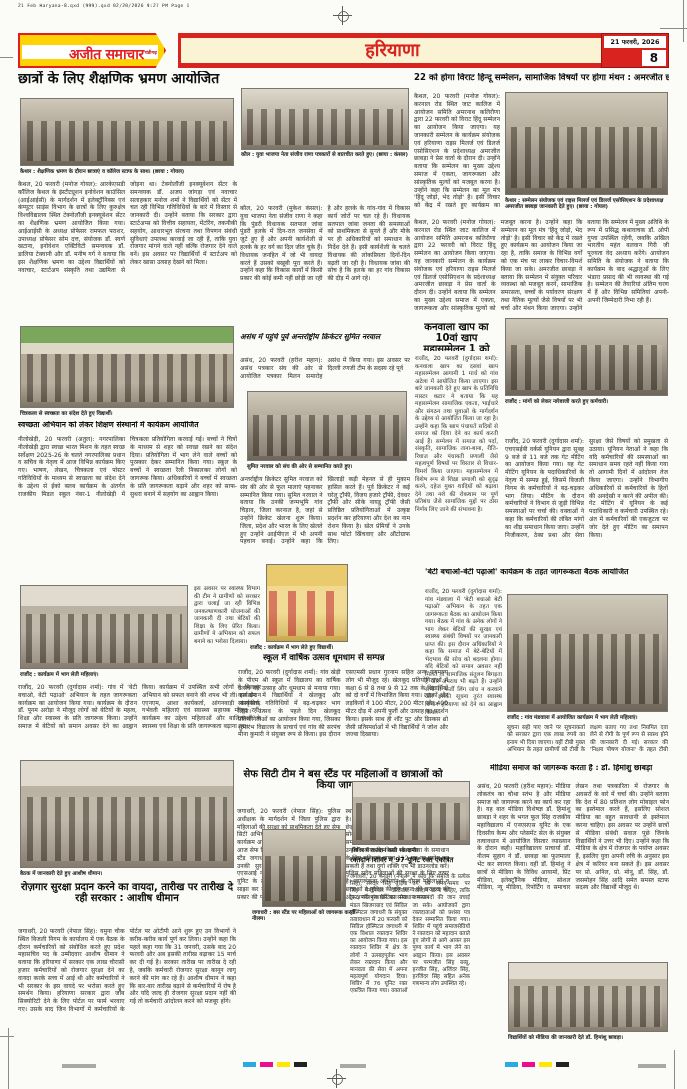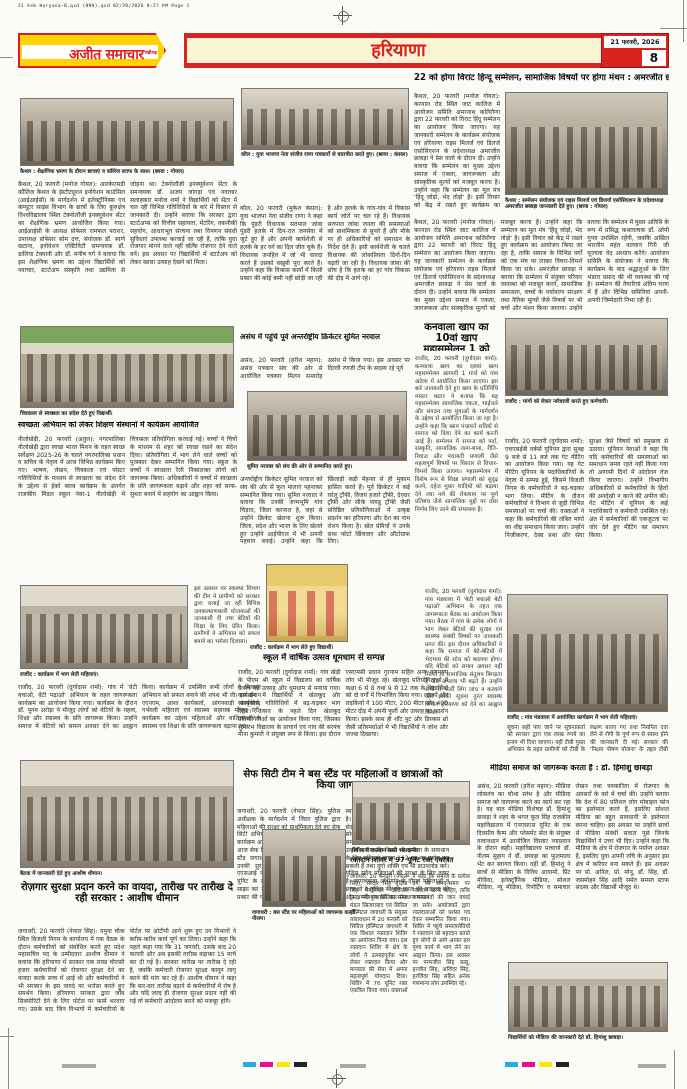--- a/index.html
+++ b/index.html
@@ -60,49 +60,50 @@
   </div>
   <div class="mark" style="left:683px;top:0;width:1px;height:42px;"></div>
   <div class="mark" style="left:660px;top:28px;width:27px;height:1px;"></div>
   <div class="mark" style="left:0;top:57px;width:13px;height:1px;"></div>
 
   <div class="abs masthead" style="left:18px;top:33px;width:148px;height:35px;">
     <div class="stripe"></div>
     <div class="title">अजीत समाचार</div>
     <div class="edition">चंडीगढ़</div>
   </div>
-  <div class="abs band" style="left:184px;top:33px;width:429px;height:35px;">
+  <div class="abs band" style="left:178px;top:33px;width:429px;height:35px;">
     <div class="inner"></div>
     <div class="section">हरियाणा</div>
   </div>
   <div class="abs datebox" style="left:601px;top:33px;width:68px;height:35px;">
     <div class="date">21 फरवरी, 2026</div>
     <div class="pgno">8</div>
   </div>
 
+  <div class="abs hl" style="left:18px;top:71px;width:221px;height:24px;font-size:14px;white-space:nowrap;">छात्रों के लिए शैक्षणिक भ्रमण आयोजित</div>
   <div class="photo ph-crowd" style="left:20px;top:98px;width:214px;height:68px;"></div>
   <div class="abs cap" style="left:20px;top:168px;width:214px;height:10px;">कैथल : शैक्षणिक भ्रमण के दौरान छात्राएं व कॉलेज स्टाफ के साथ। (छाया : गोयल)</div>
   <div class="abs body-txt c2" style="left:18px;top:180px;width:219px;height:142px;">कैथल, 20 फरवरी (मनोज गोयल): आरकेएसडी कॉलिज कैथल के इंस्टीट्यूशन इनोवेशन काउंसिल (आईआईसी) के मार्गदर्शन में इलेक्ट्रॉनिक्स एवं कंप्यूटर साइंस विभाग के छात्रों के लिए कुरुक्षेत्र विश्वविद्यालय स्थित टेक्नोलॉजी इनक्यूबेशन सेंटर का शैक्षणिक भ्रमण आयोजित किया गया। आईआईसी के अध्यक्ष प्रोफेसर रामफल पराशर, उपाध्यक्ष प्रोफेसर सोम दत्त, संयोजक डॉ. स्वर्ण खटाना, इनोवेशन एक्टिविटी समन्वयक डॉ. डालिया टेक्वानी और डॉ. मनीष गर्ग ने बताया कि इस शैक्षणिक भ्रमण का उद्देश्य विद्यार्थियों को नवाचार, स्टार्टअप संस्कृति तथा उद्यमिता से जोड़ना था। टेक्नोलॉजी इनक्यूबेशन सेंटर के समन्वयक डॉ. अजय जांगड़ा एवं नवाचार सलाहकार मनोज शर्मा ने विद्यार्थियों को सेंटर में चल रही विभिन्न गतिविधियों के बारे में विस्तार से जानकारी दी। उन्होंने बताया कि सरकार द्वारा स्टार्टअप्स को वित्तीय सहायता, मेंटरिंग, तकनीकी सहयोग, आधारभूत संरचना तथा विपणन संबंधी सुविधाएं उपलब्ध करवाई जा रही हैं, ताकि युवा रोजगार मांगने वाले नहीं बल्कि रोजगार देने वाले बनें। इस अवसर पर विद्यार्थियों में स्टार्टअप को लेकर खासा उत्साह देखने को मिला।</div>
 
   <div class="photo ph-light" style="left:241px;top:88px;width:168px;height:62px;"></div>
   <div class="abs cap" style="left:241px;top:151px;width:168px;height:12px;">कौल : युवा भाजपा नेता संजीव राणा पत्रकारों से बातचीत करते हुए। (छाया : कंसल)</div>
   <div class="abs body-txt c2" style="left:240px;top:204px;width:170px;height:126px;">कौल, 20 फरवरी (मुकेश कंसल): युवा भाजपा नेता संजीव राणा ने कहा कि पुंडरी विधायक सतपाल जांबा पुंडरी हलके में दिन-रात जनसेवा में जुटे हुए हैं और अपनी कार्यशैली से हलके के हर वर्ग का दिल जीत चुके हैं। विधायक जनहित में जो भी वायदा करते हैं उसको बखूबी पूरा करते हैं। उन्होंने कहा कि विकास कार्यों में किसी प्रकार की कोई कमी नहीं छोड़ी जा रही है और हलके के गांव-गांव में विकास कार्य जोरों पर चल रहे हैं। विधायक सतपाल जांबा जनता की समस्याओं को प्राथमिकता से सुनते हैं और मौके पर ही अधिकारियों को समाधान के निर्देश देते हैं। इसी कार्यशैली के चलते विधायक की लोकप्रियता दिनों-दिन बढ़ती जा रही है। विधायक जांबा की सोच है कि हलके का हर गांव विकास की दौड़ में आगे रहे।</div>
 
   <div class="abs hl" style="left:414px;top:73px;width:255px;height:15px;font-size:8.6px;white-space:nowrap;">22 को होगा विराट हिन्दू सम्मेलन, सामाजिक विषयों पर होगा मंथन : अमरजीत छाबड़ा</div>
   <div class="abs body-txt c1" style="left:414px;top:92px;width:86px;height:124px;">कैथल, 20 फरवरी (मनोज गोयल): करनाल रोड स्थित जाट कालिज में आयोजन समिति अमरनाथ कलिरौणा द्वारा 22 फरवरी को विराट हिंदू सम्मेलन का आयोजन किया जाएगा। यह जानकारी सम्मेलन के कार्यक्रम संयोजक एवं हरियाणा राइस मिलर्ज एवं डिलर्ज एसोसिएशन के प्रदेशाध्यक्ष अमरजीत छाबड़ा ने प्रेस वार्ता के दौरान दी। उन्होंने बताया कि सम्मेलन का मुख्य उद्देश्य समाज में एकता, जागरूकता और सांस्कृतिक मूल्यों को मजबूत करना है। उन्होंने कहा कि सम्मेलन का मूल मंत्र 'हिंदू जोड़ो, भेद तोड़ो' है। इसी विचार को केंद्र में रखते हुए कार्यक्रम का आयोजन किया जा रहा है, ताकि समाज के विभिन्न वर्गों को एक मंच पर लाकर विचार-विमर्श किया जा सके। अमरजीत छाबड़ा ने बताया कि सम्मेलन में संयुक्त परिवार व्यवस्था को मजबूत करने, सामाजिक समरसता, बच्चों के पर्यावरण संरक्षण तथा नैतिक मूल्यों जैसे विषयों पर भी चर्चा और मंथन किया जाएगा। उन्होंने बताया कि सम्मेलन में मुख्य अतिथि के रूप में प्रसिद्ध कथावाचक डॉ. ओपी गुप्ता उपस्थित रहेंगी, जबकि अखिल भारतीय महंत बलवान गिरी जी पूज्यता वेद अध्याय करेंगे। आयोजन समिति के संयोजक ने बताया कि कार्यक्रम के बाद श्रद्धालुओं के लिए भंडारा प्रसाद की भी व्यवस्था की गई है। सम्मेलन की तैयारियां अंतिम चरण में हैं और विभिन्न समितियां अपनी-अपनी जिम्मेदारी निभा रही हैं।</div>
   <div class="photo ph-crowd" style="left:505px;top:92px;width:163px;height:103px;"></div>
   <div class="abs cap" style="left:505px;top:197px;width:163px;height:18px;">कैथल : सम्मेलन संयोजक एवं राइस मिलर्ज एवं डिलर्ज एसोसिएशन के प्रदेशाध्यक्ष अमरजीत छाबड़ा जानकारी देते हुए। (छाया : गोयल)</div>
   <div class="abs body-txt c3" style="left:414px;top:218px;width:255px;height:112px;">कैथल, 20 फरवरी (मनोज गोयल): करनाल रोड स्थित जाट कालिज में आयोजन समिति अमरनाथ कलिरौणा द्वारा 22 फरवरी को विराट हिंदू सम्मेलन का आयोजन किया जाएगा। यह जानकारी सम्मेलन के कार्यक्रम संयोजक एवं हरियाणा राइस मिलर्ज एवं डिलर्ज एसोसिएशन के प्रदेशाध्यक्ष अमरजीत छाबड़ा ने प्रेस वार्ता के दौरान दी। उन्होंने बताया कि सम्मेलन का मुख्य उद्देश्य समाज में एकता, जागरूकता और सांस्कृतिक मूल्यों को मजबूत करना है। उन्होंने कहा कि सम्मेलन का मूल मंत्र 'हिंदू जोड़ो, भेद तोड़ो' है। इसी विचार को केंद्र में रखते हुए कार्यक्रम का आयोजन किया जा रहा है, ताकि समाज के विभिन्न वर्गों को एक मंच पर लाकर विचार-विमर्श किया जा सके। अमरजीत छाबड़ा ने बताया कि सम्मेलन में संयुक्त परिवार व्यवस्था को मजबूत करने, सामाजिक समरसता, बच्चों के पर्यावरण संरक्षण तथा नैतिक मूल्यों जैसे विषयों पर भी चर्चा और मंथन किया जाएगा। उन्होंने बताया कि सम्मेलन में मुख्य अतिथि के रूप में प्रसिद्ध कथावाचक डॉ. ओपी गुप्ता उपस्थित रहेंगी, जबकि अखिल भारतीय महंत बलवान गिरी जी पूज्यता वेद अध्याय करेंगे। आयोजन समिति के संयोजक ने बताया कि कार्यक्रम के बाद श्रद्धालुओं के लिए भंडारा प्रसाद की भी व्यवस्था की गई है। सम्मेलन की तैयारियां अंतिम चरण में हैं और विभिन्न समितियां अपनी-अपनी जिम्मेदारी निभा रही हैं।</div>
 
   <div class="photo ph-green" style="left:20px;top:326px;width:214px;height:82px;"></div>
   <div class="abs cap" style="left:20px;top:410px;width:214px;height:9px;">चित्रकला से स्वच्छता का संदेश देते हुए विद्यार्थी।</div>
   <div class="abs hl" style="left:18px;top:421px;width:219px;height:12px;font-size:7.6px;white-space:nowrap;">स्वच्छता अभियान को लेकर शिक्षण संस्थानों में कार्यक्रम आयोजित</div>
   <div class="abs body-txt c2" style="left:18px;top:435px;width:219px;height:117px;">नीलोखेड़ी, 20 फरवरी (अतुल): नगरपालिका नीलोखेड़ी द्वारा स्वच्छ भारत मिशन के तहत स्वच्छ सर्वेक्षण 2025-26 के चलते नगरपालिका प्रधान व सचिव के नेतृत्व में आज विभिन्न कार्यक्रम किए गए। भाषण, लेखन, चित्रकला एवं पोस्टर गतिविधियों के माध्यम से स्वच्छता का संदेश देने के उद्देश्य से ईको क्लब कार्यक्रम के अंतर्गत राजकीय मिडल स्कूल नंबर-1 नीलोखेड़ी में चित्रकला प्रतियोगिता करवाई गई। बच्चों ने चित्रों के माध्यम से शहर को स्वच्छ रखने का संदेश दिया। प्रतियोगिता में भाग लेने वाले बच्चों को पुरस्कार देकर सम्मानित किया गया। स्कूल के बच्चों ने स्वच्छता रैली निकालकर लोगों को जागरूक किया। अधिकारियों ने बच्चों में स्वच्छता के प्रति जागरूकता बढ़ाने और शहर को साफ-सुथरा बनाने में सहयोग का आह्वान किया।</div>
 
-  <div class="abs hl" style="left:240px;top:333px;width:172px;height:18px;font-size:7.4px;white-space:nowrap;">असंध में पहुंचे पूर्व अन्तर्राष्ट्रीय क्रिकेटर सुमित नरवाल</div>
+  <div class="abs hl" style="left:240px;top:333px;width:172px;height:18px;font-size:7.4px;white-space:nowrap;font-style:italic;">असंध में पहुंचे पूर्व अन्तर्राष्ट्रीय क्रिकेटर सुमित नरवाल</div>
   <div class="abs body-txt c2" style="left:240px;top:356px;width:170px;height:33px;">असंध, 20 फरवरी (हरीश महान): असंध पत्रकार संघ की ओर से आयोजित पत्रकार मिलन समारोह असंध में किया गया। इस अवसर पर दिल्ली रणजी टीम के सदस्य रहे पूर्व</div>
   <div class="photo ph-crowd" style="left:247px;top:391px;width:160px;height:70px;"></div>
   <div class="abs cap" style="left:247px;top:463px;width:160px;height:9px;">सुमित नरवाल को संघ की ओर से सम्मानित करते हुए।</div>
   <div class="abs body-txt c2" style="left:240px;top:475px;width:170px;height:79px;">अन्तर्राष्ट्रीय क्रिकेटर सुमित नरवाल को संघ की ओर से फूल मालाएं पहनाकर सम्मानित किया गया। सुमित नरवाल ने बताया कि उनकी जन्मभूमि गांव चिड़ाव, जिला करनाल है, जहां से उन्होंने क्रिकेट खेलना शुरू किया। जिला, प्रदेश और भारत के लिए खेलते हुए उन्होंने आईपीएल में भी अपनी पहचान बनाई। उन्होंने कहा कि खिलाड़ी कड़ी मेहनत से ही मुकाम हासिल करते हैं। पूर्व क्रिकेटर ने कई घरेलू ट्रॉफी, विजय हजारे ट्रॉफी, देवधर ट्रॉफी और सीके नायडू ट्रॉफी जैसी प्रतिष्ठित प्रतियोगिताओं में उत्कृष्ट प्रदर्शन कर हरियाणा और देश का नाम रोशन किया है। खेल प्रेमियों ने उनके साथ फोटो खिंचवाए और ऑटोग्राफ लिए।</div>
 
   <div class="abs hl center" style="left:415px;top:321px;width:83px;height:30px;font-size:10px;">कनवाला खाप का 10वां खाप महासम्मेलन 1 को</div>
   <div class="abs body-txt c1" style="left:415px;top:355px;width:83px;height:199px;font-size:5.8px;">राजौंद, 20 फरवरी (दुर्गादास शर्मा): कनवाला खाप का दसवां खाप महासम्मेलन आगामी 1 मार्च को गांव अटेला में आयोजित किया जाएगा। इस बारे जानकारी देते हुए खाप के प्रतिनिधि मास्टर कटार ने बताया कि यह महासम्मेलन सामाजिक एकता, भाईचारे और संगठन तथा युवाओं के मार्गदर्शन के उद्देश्य से आयोजित किया जा रहा है। उन्होंने कहा कि खाप पंचायतें सदियों से समाज को दिशा देने का कार्य करती आई हैं। सम्मेलन में समाज को पर्दा, संस्कृति, सामाजिक ताना-बाना, रीति-रिवाज और पंचायती प्रणाली जैसे महत्वपूर्ण विषयों पर विस्तार से विचार-विमर्श किया जाएगा। महासम्मेलन में विशेष रूप से शिक्षा प्रणाली को सुदृढ़ करने, दहेज मुक्त शादियों को बढ़ावा देने तथा नशे की रोकथाम पर पूर्ण प्रतिबंध जैसे सामाजिक मुद्दों पर ठोस निर्णय लिए जाने की संभावना है।</div>
 
   <div class="photo ph-crowd" style="left:505px;top:318px;width:163px;height:78px;"></div>
   <div class="abs cap" style="left:505px;top:398px;width:163px;height:9px;">राजौंद : मांगों को लेकर नारेबाजी करते हुए कर्मचारी।</div>
@@ -111,20 +112,21 @@
   <div class="photo ph-indoor" style="left:20px;top:585px;width:168px;height:84px;"></div>
   <div class="abs cap" style="left:20px;top:671px;width:168px;height:9px;">राजौंद : कार्यक्रम में भाग लेती महिलाएं।</div>
   <div class="abs body-txt c1" style="left:194px;top:585px;width:66px;height:94px;font-size:5.8px;">इस अवसर पर स्वास्थ्य विभाग की टीम ने ग्रामीणों को सरकार द्वारा चलाई जा रही विभिन्न जनकल्याणकारी योजनाओं की जानकारी दी तथा बेटियों की शिक्षा के लिए प्रेरित किया। ग्रामीणों ने अभियान को सफल बनाने का भरोसा दिलाया।</div>
   <div class="abs body-txt c2" style="left:18px;top:683px;width:243px;height:74px;">राजौंद, 20 फरवरी (दुर्गादास शर्मा): गांव में 'बेटी बचाओ, बेटी पढ़ाओ' अभियान के तहत जागरूकता कार्यक्रम का आयोजन किया गया। कार्यक्रम के दौरान डॉ. पूनम अरोड़ा ने मौजूद लोगों को बेटियों के महत्व, शिक्षा और स्वास्थ्य के प्रति जागरूक किया। उन्होंने समाज में बेटियों को समान अवसर देने का आह्वान किया। कार्यक्रम में उपस्थित सभी लोगों ने मिलकर अभियान को सफल बनाने की शपथ भी ली। इस दौरान एएनएम, आशा कार्यकर्ता, आंगनबाड़ी कार्यकर्ता, गर्भवती महिलाएं एवं स्वास्थ्य सहायक मौजूद रहीं। कार्यक्रम का उद्देश्य महिलाओं और बालिकाओं के स्वास्थ्य एवं शिक्षा के प्रति जागरूकता बढ़ाना रहा।</div>
 
   <div class="photo ph-dance" style="left:266px;top:564px;width:82px;height:78px;"></div>
   <div class="abs cap" style="left:250px;top:644px;width:100px;height:8px;">राजौंद : कार्यक्रम में भाग लेते हुए विद्यार्थी।</div>
   <div class="abs hl" style="left:238px;top:653px;width:212px;height:13px;font-size:8.4px;white-space:nowrap;margin-left:25px;">स्कूल में वार्षिक उत्सव धूमधाम से सम्पन्न</div>
   <div class="abs body-txt c2" style="left:238px;top:668px;width:210px;height:114px;">राजौंद, 20 फरवरी (दुर्गादास शर्मा): गांव खेड़ी के पीएम श्री स्कूल में विद्यालय का वार्षिक उत्सव बड़े उत्साह और धूमधाम से मनाया गया। कार्यक्रम में विद्यार्थियों ने खेलकूद और सांस्कृतिक गतिविधियों में बढ़-चढ़कर भाग लिया। उत्सव के पहले दिन खेलकूद प्रतियोगिताओं का आयोजन किया गया, जिसका शुभारंभ विद्यालय के प्राचार्य एवं गांव की सरपंच मीना कुमारी ने संयुक्त रूप से किया। इस दौरान एसएमसी प्रधान गुरनाम सहित अन्य गणमान्य लोग भी मौजूद रहे। खेलकूद प्रतियोगिताओं में कक्षा 6 से 8 तथा 9 से 12 तक के विद्यार्थियों को दो वर्गों में विभाजित किया गया। लड़कों और लड़कियों ने 100 मीटर, 200 मीटर और 400 मीटर दौड़ में अपनी फुर्ती और उत्साह का प्रदर्शन किया। इसके साथ ही शॉट पुट और डिस्कस थ्रो जैसी प्रतिस्पर्धाओं में भी विद्यार्थियों ने जोश और जज्बा दिखाया।</div>
 
+  <div class="abs hl" style="left:425px;top:568px;width:244px;height:14px;font-size:7.8px;white-space:nowrap;">'बेटी बचाओ-बेटी पढ़ाओ' कार्यक्रम के तहत जागरूकता बैठक आयोजित</div>
   <div class="abs body-txt c1" style="left:425px;top:588px;width:77px;height:168px;font-size:5.8px;">राजौंद, 20 फरवरी (दुर्गादास शर्मा): गांव मंडवाला में 'बेटी बचाओ बेटी पढ़ाओ' अभियान के तहत एक जागरूकता बैठक का आयोजन किया गया। बैठक में गांव के अनेक लोगों ने भाग लेकर बेटियों की सुरक्षा एवं स्वास्थ्य संबंधी विषयों पर जानकारी प्राप्त की। इस दौरान अधिकारियों ने कहा कि समाज में बेटे-बेटियों में भेदभाव की सोच को बदलना होगा। यदि बेटियों को समान अवसर नहीं मिलते तो सामाजिक संतुलन बिगड़ता है और अपराध भी बढ़ते हैं। उन्होंने सभी से फर्जी लिंग जांच न करवाने और इसकी सूचना तुरंत स्वास्थ्य विभाग हरियाणा को देने का आह्वान किया।</div>
   <div class="photo ph-crowd" style="left:507px;top:594px;width:161px;height:118px;"></div>
   <div class="abs cap" style="left:507px;top:714px;width:161px;height:8px;">राजौंद : गांव मंडवाला में आयोजित कार्यक्रम में भाग लेती महिलाएं।</div>
   <div class="abs body-txt c2" style="left:507px;top:724px;width:161px;height:36px;font-size:5.6px;">सूचना सही पाए जाने पर सूचनाकर्ता को सरकार द्वारा एक लाख रुपये का इनाम भी दिया जाएगा। वहीं टीबी मुक्त अभियान के तहत ग्रामीणों को टीबी के लक्षण बताए गए तथा नियमित दवा लेने से रोगी के पूर्ण रूप से स्वस्थ होने की जानकारी दी गई। सरकार की 'निक्षय पोषण योजना' के तहत टीबी मरीज को एक हजार रुपये प्रतिमाह पोषण सहायता के रूप में प्रदान किए जाते हैं।</div>
 
   <div class="abs hl" style="left:490px;top:764px;width:179px;height:14px;font-size:7.8px;white-space:nowrap;">मीडिया समाज को जागरूक करता है : डॉ. हिमांशु छाबड़ा</div>
   <div class="abs body-txt c2" style="left:477px;top:782px;width:192px;height:176px;">असंध, 20 फरवरी (हरीश महान): मीडिया लोकतंत्र का चौथा स्तंभ है और मीडिया समाज को जागरूक करने का कार्य कर रहा है। यह बात मीडिया विशेषज्ञ डॉ. हिमांशु छाबड़ा ने शहर के भगत फूल सिंह राजकीय महाविद्यालय में एनएसएस यूनिट के एक दिवसीय कैम्प और प्लेसमेंट सेल के संयुक्त तत्वावधान में आयोजित विस्तार व्याख्यान के दौरान कही। महाविद्यालय प्राचार्या डॉ. नीलम सुहाग ने डॉ. छाबड़ा का फूलमाला भेंट कर स्वागत किया। वहीं डॉ. हिमांशु ने छात्रों से मीडिया के विविध आयामों, प्रिंट मीडिया, इलेक्ट्रॉनिक मीडिया, सोशल मीडिया, न्यू मीडिया, रिपोर्टिंग व समाचार लेखन तथा पत्रकारिता में रोजगार के अवसरों के बारे में चर्चा की। उन्होंने बताया कि देश में 80 प्रतिशत लोग मोबाइल फोन का इस्तेमाल करते हैं, इसलिए सोशल मीडिया का बहुत सावधानी से इस्तेमाल करना चाहिए। इस अवसर पर उन्होंने छात्रों से मीडिया संबंधी सवाल पूछे जिनके विद्यार्थियों ने उत्तर भी दिए। उन्होंने कहा कि मीडिया के क्षेत्र में रोजगार के पर्याप्त अवसर हैं, इसलिए युवा अपनी रुचि के अनुसार इस क्षेत्र में करियर बना सकते हैं। इस अवसर पर प्रो. अनिल, प्रो. मोनू, डॉ. सिंह, डॉ. जसमोहन सिंह आदि समेत समस्त स्टाफ सदस्य और विद्यार्थी मौजूद थे।</div>
   <div class="photo ph-indoor" style="left:508px;top:962px;width:160px;height:70px;"></div>
   <div class="abs cap" style="left:508px;top:1034px;width:160px;height:9px;">विद्यार्थियों को मीडिया की जानकारी देते डॉ. हिमांशु छाबड़ा।</div>
 

